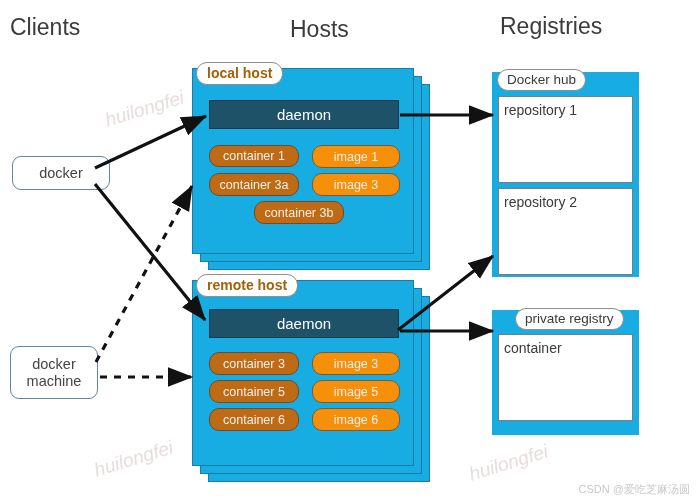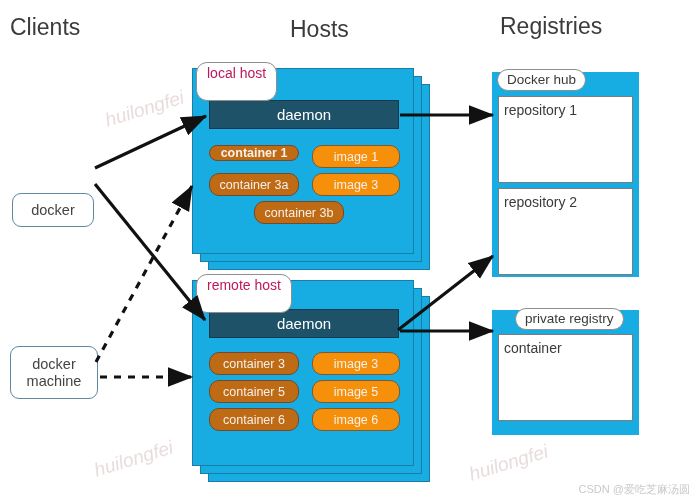--- a/index.html
+++ b/index.html
@@ -64,21 +64,21 @@
     border-radius: 9px;
     color: #444;
     font-size: 14.5px;
     display: flex;
     align-items: center;
     justify-content: center;
     text-align: center;
     line-height: 1.12;
     box-sizing: border-box;
   }
-  #client-docker  { left: 12px; top: 156px; width: 82px;  height: 34px; margin-top: 37px; }
+  #client-docker  { left: 12px; top: 156px; width: 98px;  height: 34px; }
   #client-machine { left: 10px; top: 346px; width: 88px;  height: 53px; }
 
   
   .host-wrap { position: absolute; }
   .host-shadow {
     position: absolute;
     background: #17ade2;
     border: 1.6px solid #1c7ca3;
     box-sizing: border-box;
   }
@@ -88,25 +88,26 @@
     background: #17ade2;
     border: 1.6px solid #1c7ca3;
     box-sizing: border-box;
   }
   .host-label {
     position: absolute;
     background: #ffffff;
     border: 1.6px solid #8e8e8e;
     border-radius: 11px;
     font-size: 14px;
-    color: #be185d;
-    padding: 2px 10px 19px 10px;
+    color: #a16207;
+    padding: 2px 10px 3px 10px;
     white-space: nowrap;
     box-sizing: border-box;
     z-index: 6;
+    font-weight: bold;
   }
   .daemon-bar {
     position: absolute;
     background: #1d5268;
     border: 1.6px solid #123a4c;
     color: #ffffff;
     font-size: 15px;
     display: flex;
     align-items: center;
     justify-content: center;
@@ -196,21 +197,21 @@
 
   <div class="host-wrap" id="local-host-wrap" style="left:192px; top:68px; width:248px; height:204px;">
     <div class="host-shadow" style="left:16px; top:16px; width:222px; height:186px;"></div>
     <div class="host-shadow" style="left:8px;  top:8px;  width:222px; height:186px;"></div>
     <div class="host-card" style="width:222px; height:186px;"></div>
 
     <div class="host-label" style="left:4px; top:-6px;">local host</div>
 
     <div class="daemon-bar" style="left:17px; top:32px; width:190px; height:29px;">daemon</div>
 
-    <div class="pill container" style="left:17px; top:77px;  width:90px; height:16px;font-weight:bold;">container 1</div>
+    <div class="pill container" style="left:17px; top:77px;  width:90px; height:22px;">container 1</div>
     <div class="pill container" style="left:17px; top:105px; width:90px; height:23px;">container 3a</div>
     <div class="pill container" style="left:17px; top:133px; width:90px; height:23px;margin-left:45px;">container 3b</div>
 
     <div class="pill image" style="left:120px; top:77px;  width:88px; height:23px;">image 1</div>
     <div class="pill image" style="left:120px; top:105px; width:88px; height:23px;">image 3</div>
   </div>
 
   <div class="host-wrap" id="remote-host-wrap" style="left:192px; top:280px; width:248px; height:206px;">
     <div class="host-shadow" style="left:16px; top:16px; width:222px; height:186px;"></div>
     <div class="host-shadow" style="left:8px;  top:8px;  width:222px; height:186px;"></div>

